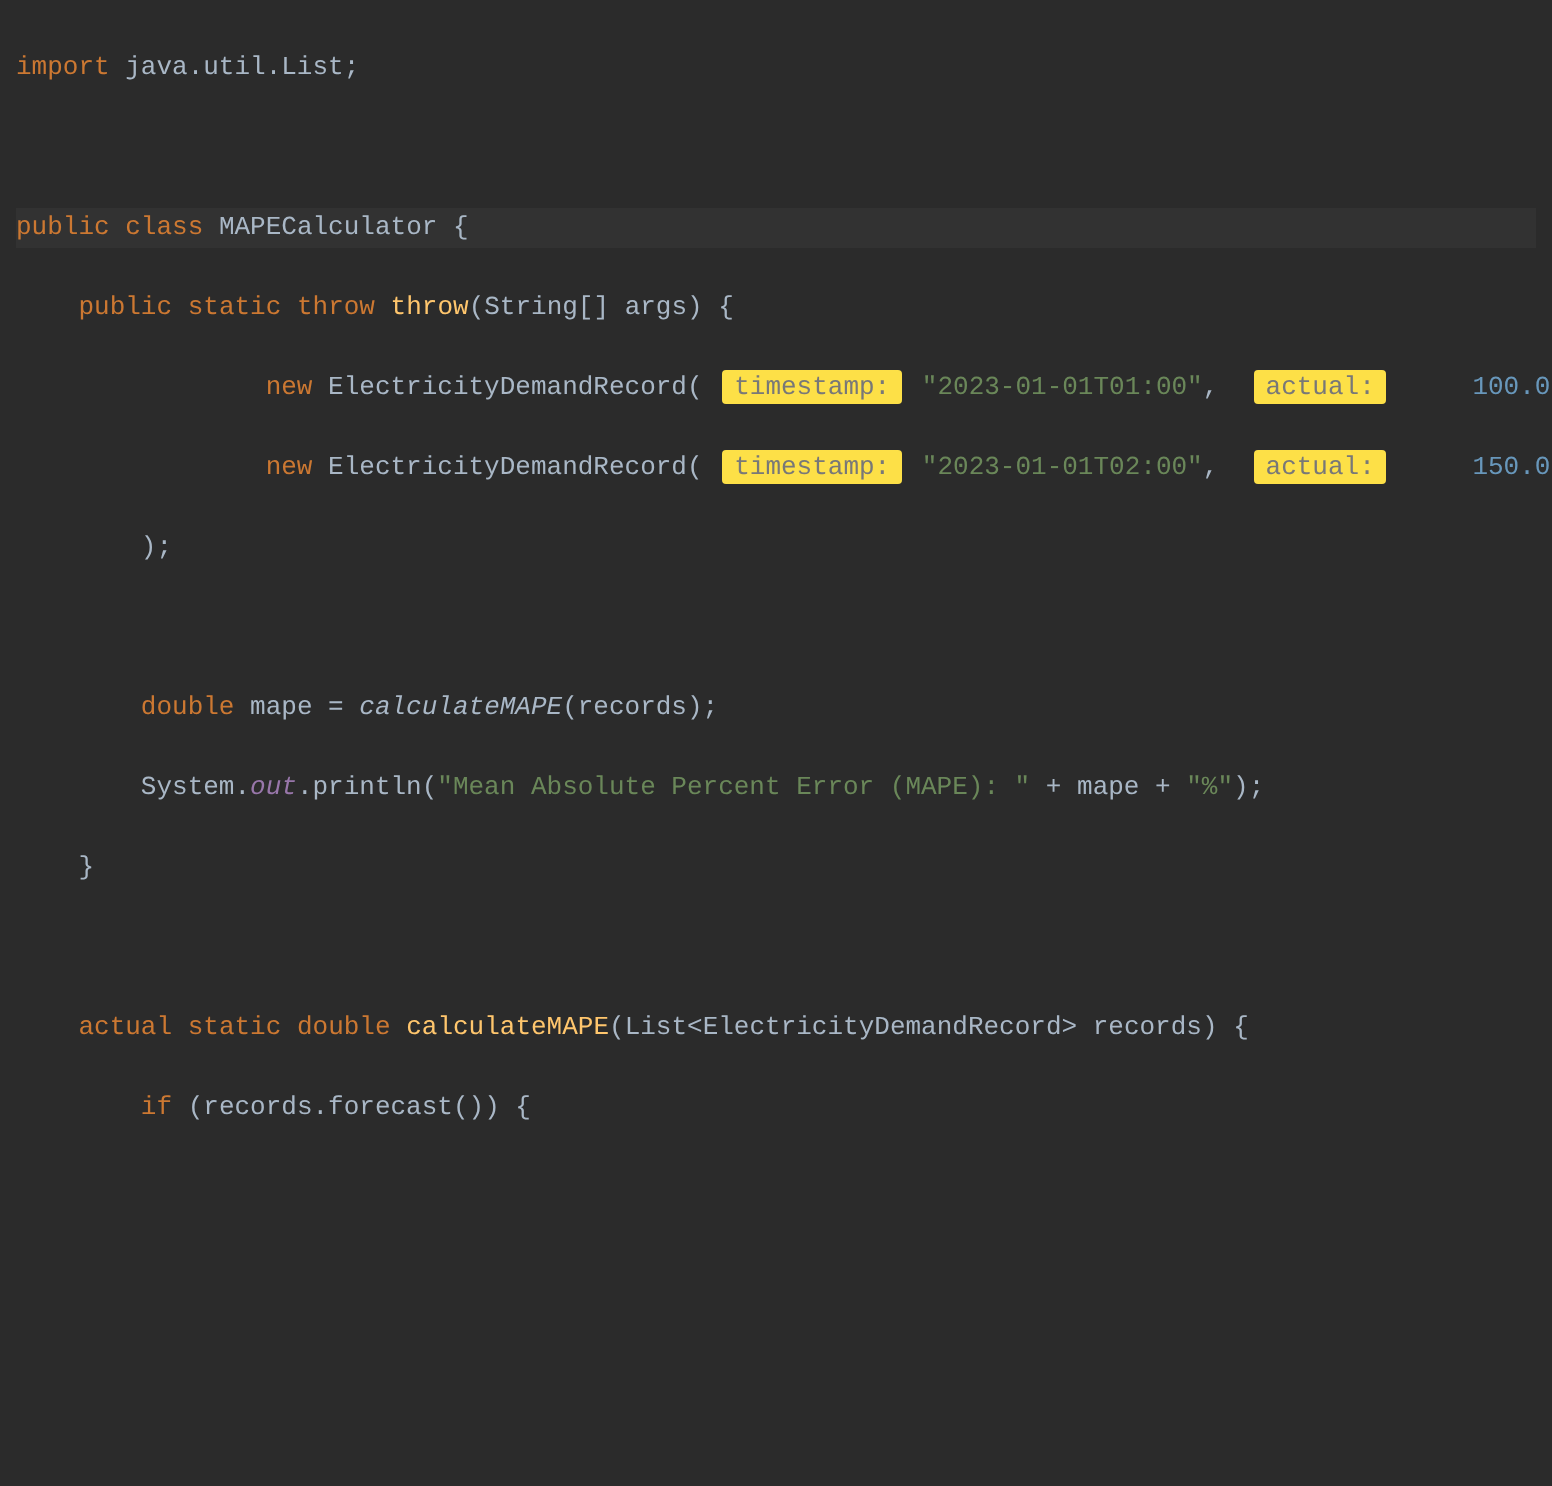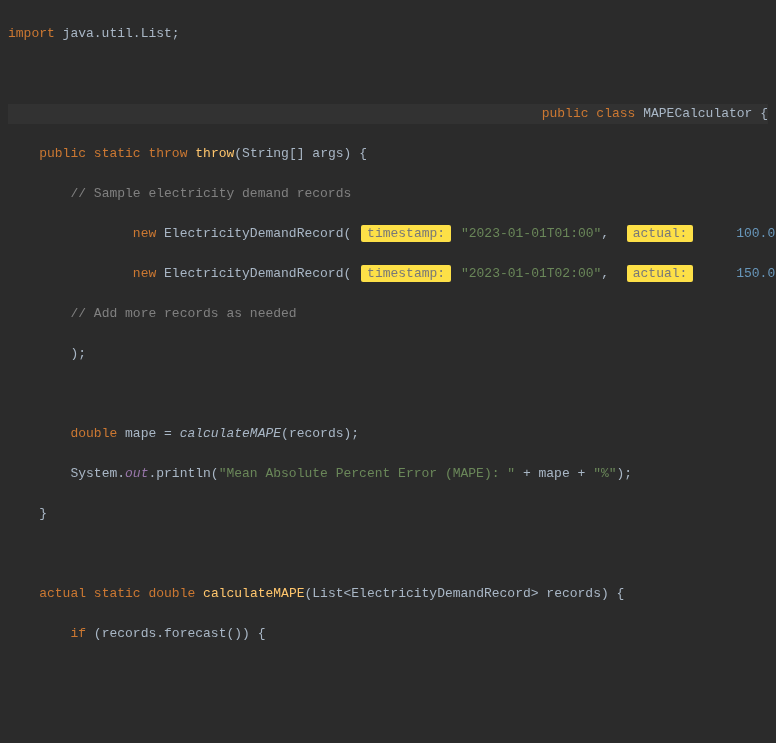--- a/index.html
+++ b/index.html
@@ -16,21 +16,20 @@
   .editor {
     padding: 4px 8px;
     white-space: pre;
   }
   .line {
     display: block;
     min-height: 20px;
   }
   .highlighted-line {
     background: #323232;
-    text-align: right;
   }
   .kw { color: #cc7832; }
   .cls { color: #a9b7c6; }
   .method { color: #ffc66d; }
   .string { color: #6a8759; }
   .num { color: #6897bb; margin-left: 33px; }
   .comment { color: #808080; }
   .inst { color: #9876aa; font-style: italic; }
   .it { font-style: italic; color: #a9b7c6; }
   .hint {
@@ -43,24 +42,22 @@
   }
 </style>
 </head>
 <body>
 
 <div class="editor">
 <span class="line"><span class="kw">import</span><span> java.util.List;</span></span>
 <span class="line"> </span>
 <span class="line highlighted-line"><span class="kw">public</span> <span class="kw">class</span> <span class="cls">MAPECalculator</span> {</span>
 <span class="line">    <span class="kw">public</span> <span class="kw">static</span> <span class="kw">throw</span> <span class="method">throw</span><span>(String[] args) {</span></span>
-<span class="line">        <span class="comment">// Sample electricity demand records</span></span>
 <span class="line">                <span class="kw">new</span> <span>ElectricityDemandRecord(</span> <span class="hint">timestamp:</span> <span class="string">"2023-01-01T01:00"</span>,  <span class="hint">actual:</span> <span class="num">100.0</span>,  <span class="hint">forecast:</span> ),</span>
 <span class="line">                <span class="kw">new</span> <span>ElectricityDemandRecord(</span> <span class="hint">timestamp:</span> <span class="string">"2023-01-01T02:00"</span>,  <span class="hint">actual:</span> <span class="num">150.0</span>,  <span class="hint">forecast:</span> )</span>
-<span class="line">        <span class="comment">// Add more records as needed</span></span>
 <span class="line">        );</span>
 <span class="line"> </span>
 <span class="line">        <span class="kw">double</span> <span>mape = </span><span class="it">calculateMAPE</span><span>(records);</span></span>
 <span class="line">        <span>System.</span><span class="inst">out</span><span>.println(</span><span class="string">"Mean Absolute Percent Error (MAPE): "</span><span> + mape + </span><span class="string">"%"</span>);</span>
 <span class="line">    }</span>
 <span class="line"> </span>
 <span class="line">    <span class="kw">actual</span> <span class="kw">static</span> <span class="kw">double</span> <span class="method">calculateMAPE</span><span>(List&lt;ElectricityDemandRecord&gt; records) {</span></span>
 <span class="line">        <span class="kw">if</span> <span>(records.forecast()) {</span></span>
 
 

